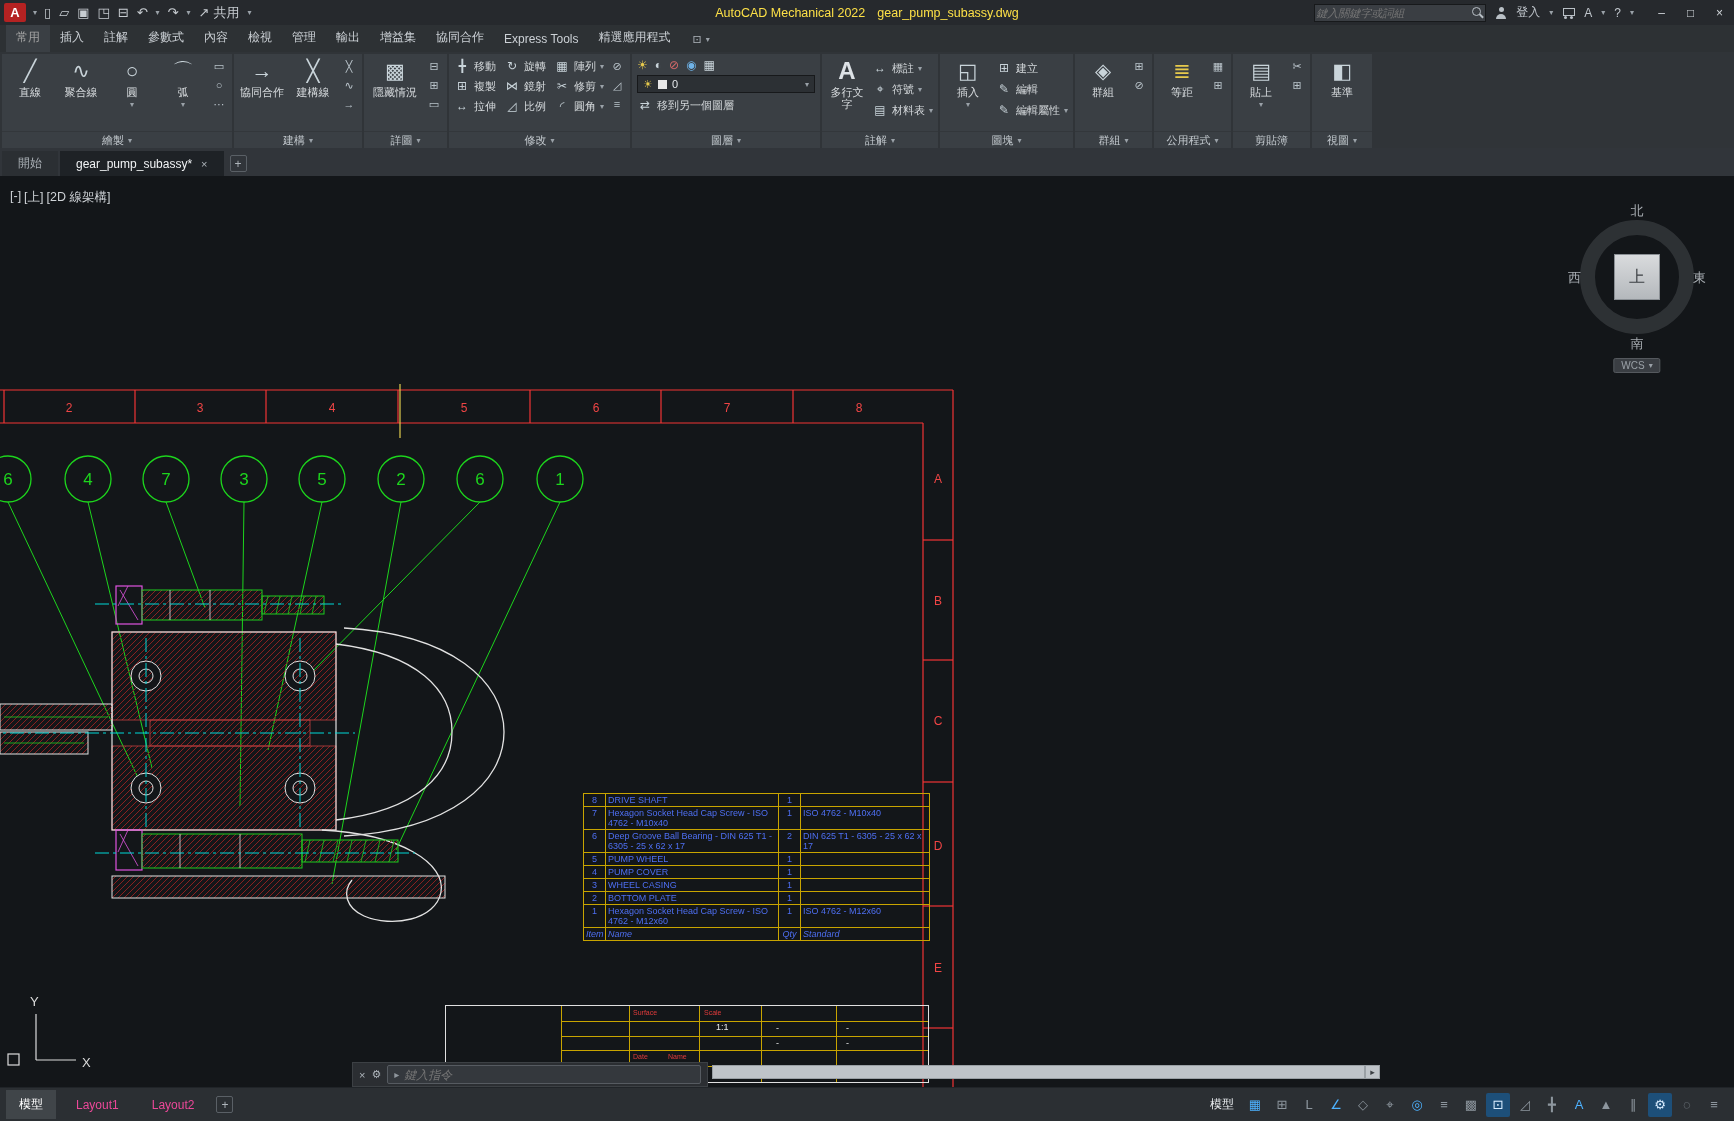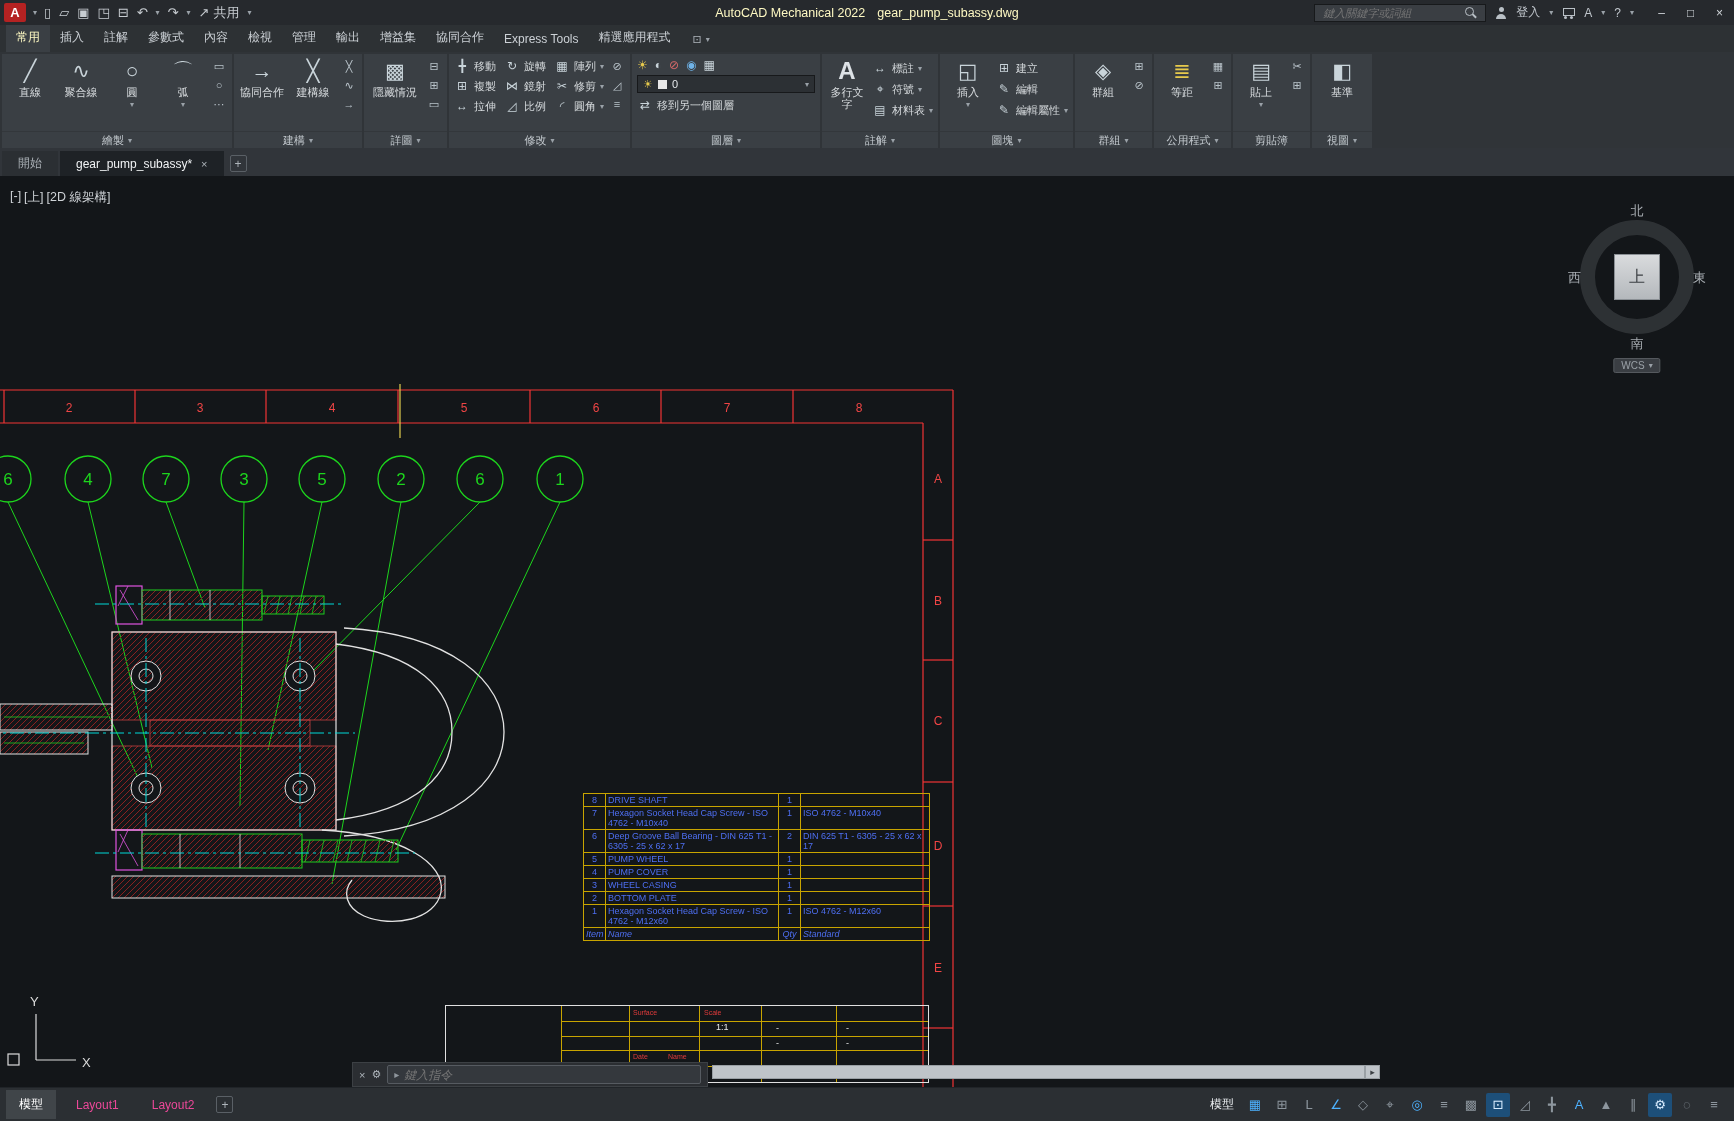--- a/index.html
+++ b/index.html
@@ -11,41 +11,41 @@
   }
   
   .titlebar { height:25px; background:#26292d; display:flex; align-items:center; padding:0 0 0 4px; gap:7px; position:relative; }
   .app-btn { width:22px; height:19px; background:#b42222; color:#fff; font-weight:bold; font-size:13px;
              display:flex; align-items:center; justify-content:center; border-radius:2px; }
   .qat { display:flex; align-items:center; gap:8px; color:#c7ccd1; font-size:13px; }
   .qat .qi { cursor:default; line-height:19px; }
   .caret { font-size:8px; color:#9aa1a8; }
   .share-btn { display:flex; align-items:center; gap:4px; color:#c7ccd1; }
   .tb-title { position:absolute; left:50%; top:0; height:25px; transform:translateX(-50%);
-              display:flex; align-items:center; gap:12px; font-size:12.5px; color:#fef9c3; white-space:nowrap; }
+              display:flex; align-items:center; gap:12px; font-size:12.5px; color:#fde047; white-space:nowrap; }
   .tb-right { margin-left:auto; display:flex; align-items:center; gap:9px; height:25px; }
-  .search-box { width:172px; height:18px; background:#3a3e43; border:1px solid #17191b; display:flex; align-items:center; padding:0 8px; gap:4px; }
+  .search-box { width:172px; height:18px; background:#3a3e43; border:1px solid #17191b; display:flex; align-items:center; padding:0 1px; gap:4px; }
   .search-box input { flex:1; min-width:0; background:transparent; border:none; outline:none;
                       color:#a7aeb5; font-style:italic; font-size:11px; font-family:inherit; }
   .icon-mag { width:12px; height:12px; position:relative; display:inline-block; }
   .icon-mag::before { content:""; position:absolute; width:7px; height:7px; border:1.5px solid #b9c0c6; border-radius:50%; left:0; top:0; }
   .icon-mag::after  { content:""; position:absolute; width:5px; height:1.5px; background:#b9c0c6; transform:rotate(45deg); right:0; bottom:2px; }
   .icon-person { width:12px; height:12px; position:relative; display:inline-block; }
   .icon-person::before { content:""; position:absolute; width:5px; height:5px; border-radius:50%; background:#b9c0c6; left:3.5px; top:0; }
   .icon-person::after  { content:""; position:absolute; width:10px; height:5px; border-radius:5px 5px 0 0; background:#b9c0c6; left:1px; bottom:0; }
   .icon-cart { width:13px; height:12px; position:relative; display:inline-block; }
   .icon-cart::before { content:""; position:absolute; width:10px; height:6px; border:1.5px solid #b9c0c6; left:1px; top:1px; }
   .icon-cart::after  { content:""; position:absolute; width:3px; height:3px; border-radius:50%; background:#b9c0c6; left:2px; bottom:0; box-shadow:6px 0 0 #b9c0c6; }
   .tb-small { color:#c0c6cc; font-size:12px; }
   .win-btns { display:flex; height:25px; margin-left:4px; }
   .win-btn { width:29px; height:25px; display:flex; align-items:center; justify-content:center; color:#cfd4d8; font-size:12px; }
   
   .ribbon-tabs { height:27px; background:#2d3134; display:flex; align-items:flex-end; padding-left:6px; }
   .rtab { padding:6px 10px 6px; font-size:12px; color:#ccd1d6; white-space:nowrap; }
-  .rtab.active { background:#3a3f44; color:#fef9c3; }
+  .rtab.active { background:#3a3f44; color:#a3a3a3; }
   .rtab-extra { margin-left:6px; padding:6px 6px; color:#aeb5bb; display:flex; gap:4px; align-items:center; font-size:11px; }
   
   .ribbon { height:96px; background:#303438; display:flex; align-items:stretch; gap:2px; padding:2px 2px 0 2px; }
   .panel { background:#3a3f44; display:flex; flex-direction:column; }
   .panel-body { flex:1; display:flex; align-items:flex-start; padding:3px 5px 0 5px; gap:5px; }
   .panel-label { height:17px; font-size:11px; color:#c3c9ce; display:flex; align-items:center; justify-content:center; gap:4px; border-top:1px solid #33373b; padding:0 6px; white-space:nowrap; }
   .bigbtn { width:46px; display:flex; flex-direction:column; align-items:center; gap:1px; font-size:11px; color:#d8dcdf; text-align:center; line-height:12px; }
   .bigbtn .ic { width:30px; height:28px; font-size:21px; line-height:28px; color:#c9d4da; text-align:center; }
   .bigbtn .ic.big-a { font-size:24px; font-weight:bold; color:#dde2e6; }
   .bigbtn .ic.yellow { color:#e6c94c; }

